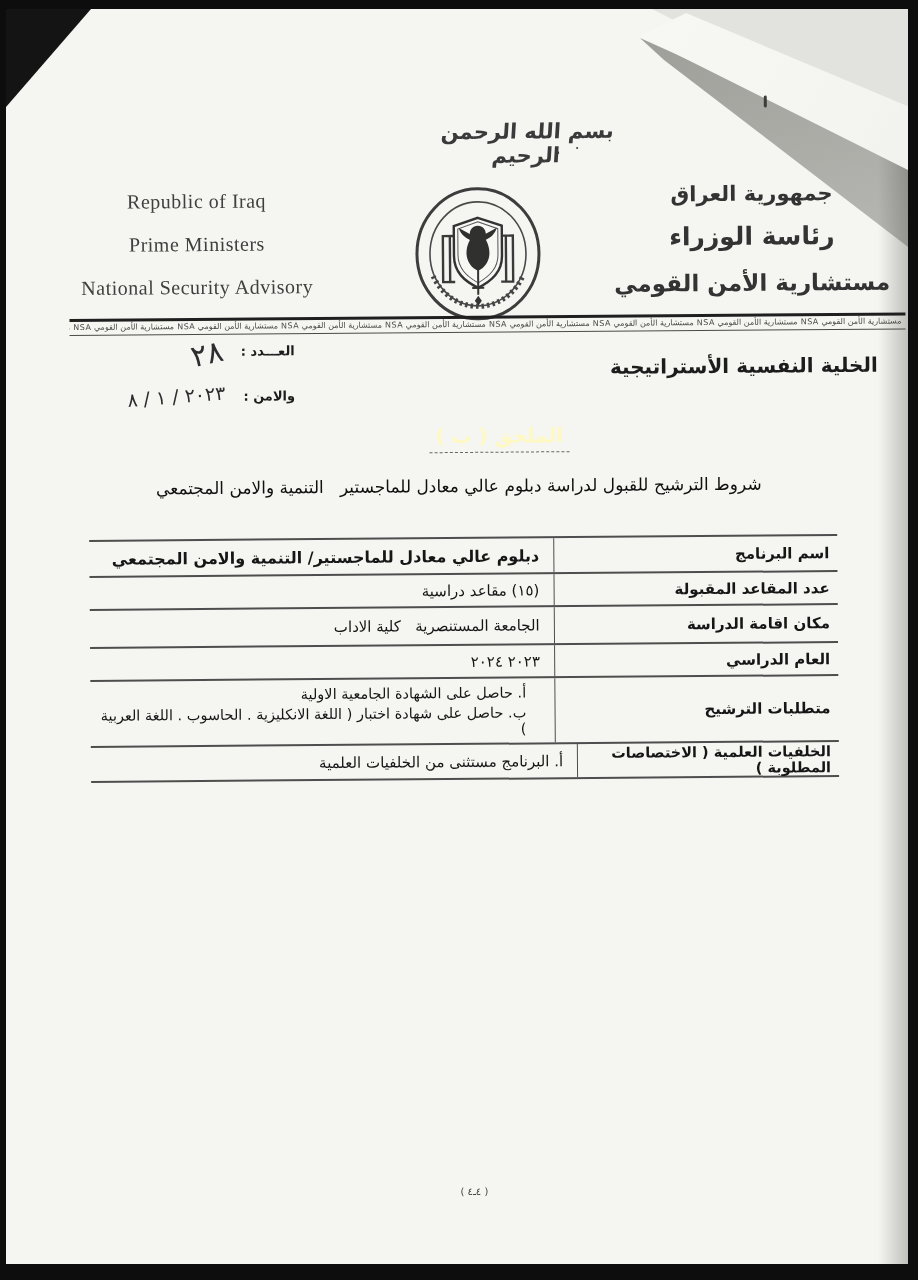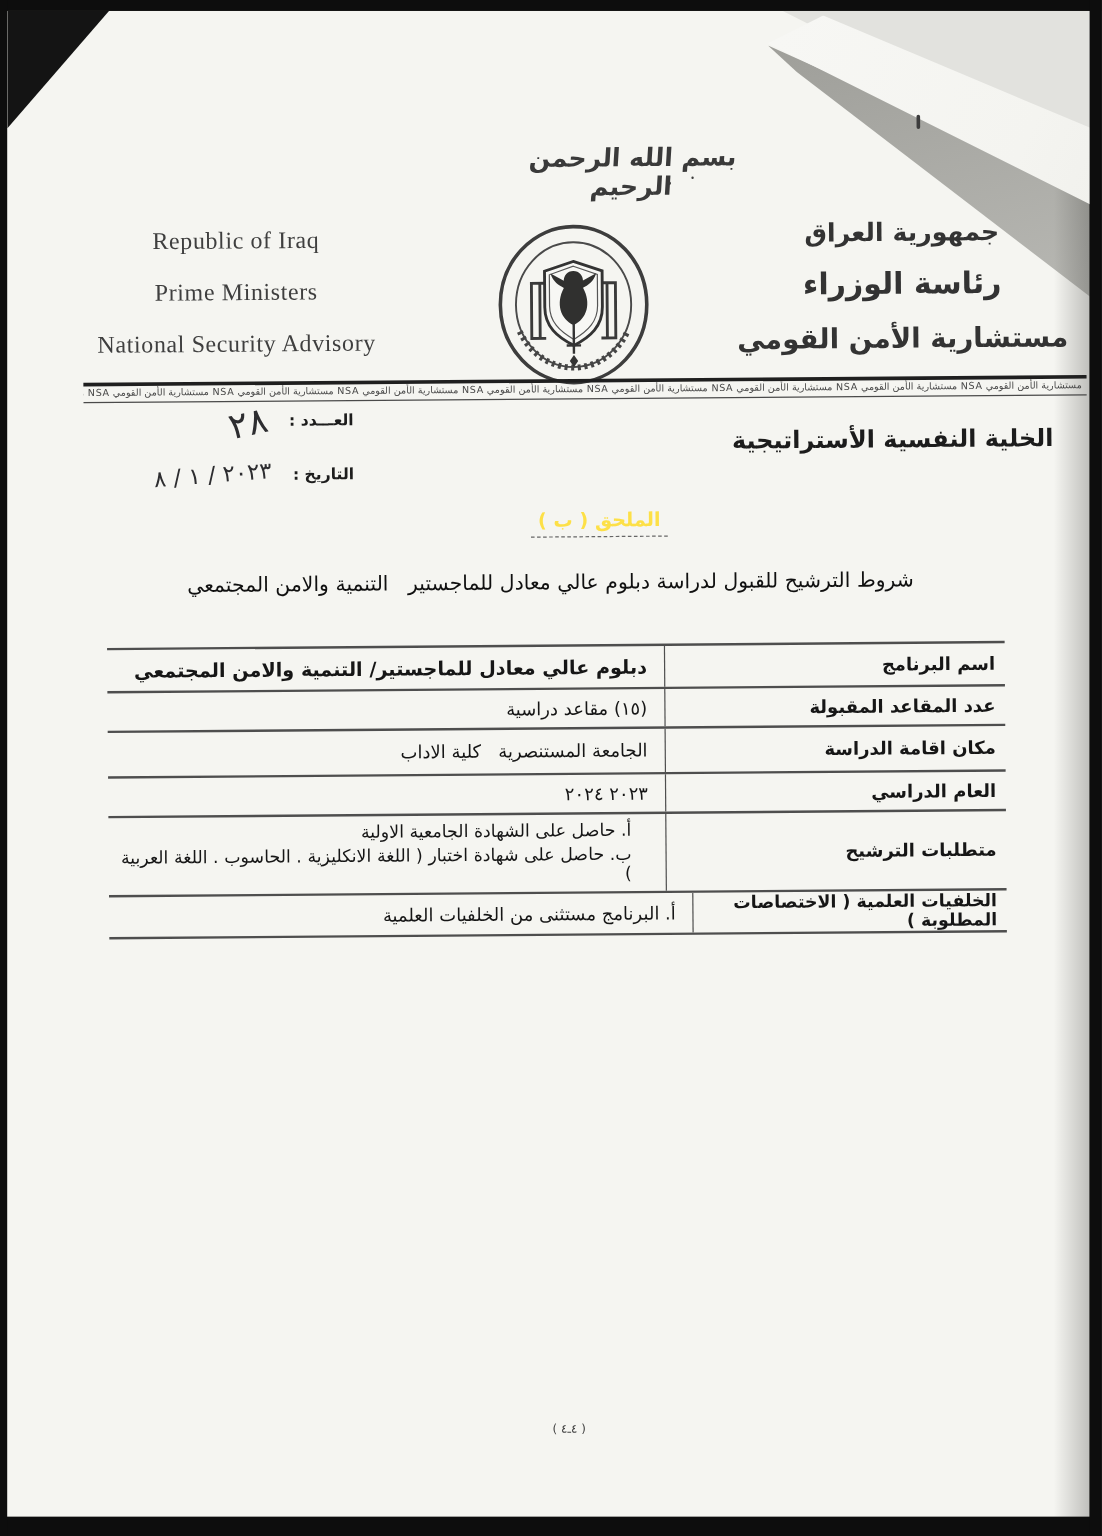--- a/index.html
+++ b/index.html
@@ -68,21 +68,21 @@
   .meta-row{display:flex;align-items:flex-start;gap:18px;margin-bottom:10px;}
   .meta-label{font-size:13px;font-weight:bold;color:#1d1d1d;white-space:nowrap;padding-top:8px;}
   .hand{font-family:"DejaVu Sans",sans-serif;color:#2d2d30;direction:ltr;}
   .hand.number{font-size:30px;letter-spacing:9px;transform:rotate(-12deg);}
   .hand.date{font-size:19px;letter-spacing:2px;transform:rotate(-4deg);padding-top:4px;white-space:nowrap;}
   .unit-title{
     position:absolute;left:580px;top:356px;width:300px;direction:rtl;text-align:right;
     font-size:20px;font-weight:bold;color:#1c1c1c;
   }
   .appendix{position:absolute;left:415px;top:424px;width:172px;text-align:center;direction:rtl;}
-  .appendix span{display:inline-block;font-size:16px;font-weight:bold;color:#fde047;
+  .appendix span{display:inline-block;font-size:20px;font-weight:bold;color:#fef9c3;
     border-bottom:1px dashed #666;padding:0 6px 4px 6px;}
   .doc-title{
     position:absolute;left:134px;top:476px;width:652px;direction:rtl;text-align:center;
     font-size:17px;color:#101010;
   }
   
   .ctable{position:absolute;left:90px;top:537px;width:748px;direction:rtl;border-top:2px solid #4e4e4e;}
   .trow{display:grid;grid-template-columns:38% 62%;border-bottom:2px solid #4e4e4e;}
   .trow:nth-child(1){min-height:34px;}
   .trow:nth-child(2){min-height:31px;}
@@ -147,21 +147,21 @@
     <div class="separator">
       <div class="strip">مستشارية الأمن القومي NSA مستشارية الأمن القومي NSA مستشارية الأمن القومي NSA مستشارية الأمن القومي NSA مستشارية الأمن القومي NSA مستشارية الأمن القومي NSA مستشارية الأمن القومي NSA مستشارية الأمن القومي NSA مستشارية الأمن القومي NSA مستشارية الأمن القومي NSA</div>
     </div>
 
     <div class="meta-left">
       <div class="meta-row">
         <span class="meta-label">العـــدد :</span>
         <span class="hand number">٢٨</span>
       </div>
       <div class="meta-row">
-        <span class="meta-label">التاريخ :</span>
+        <span class="meta-label">والامن :</span>
         <span class="hand date">٢٠٢٣ / ١ / ٨</span>
       </div>
     </div>
 
     <div class="unit-title">الخلية النفسية الأستراتيجية</div>
 
     <div class="appendix">
       <span>الملحق ( ب )</span>
     </div>
 

